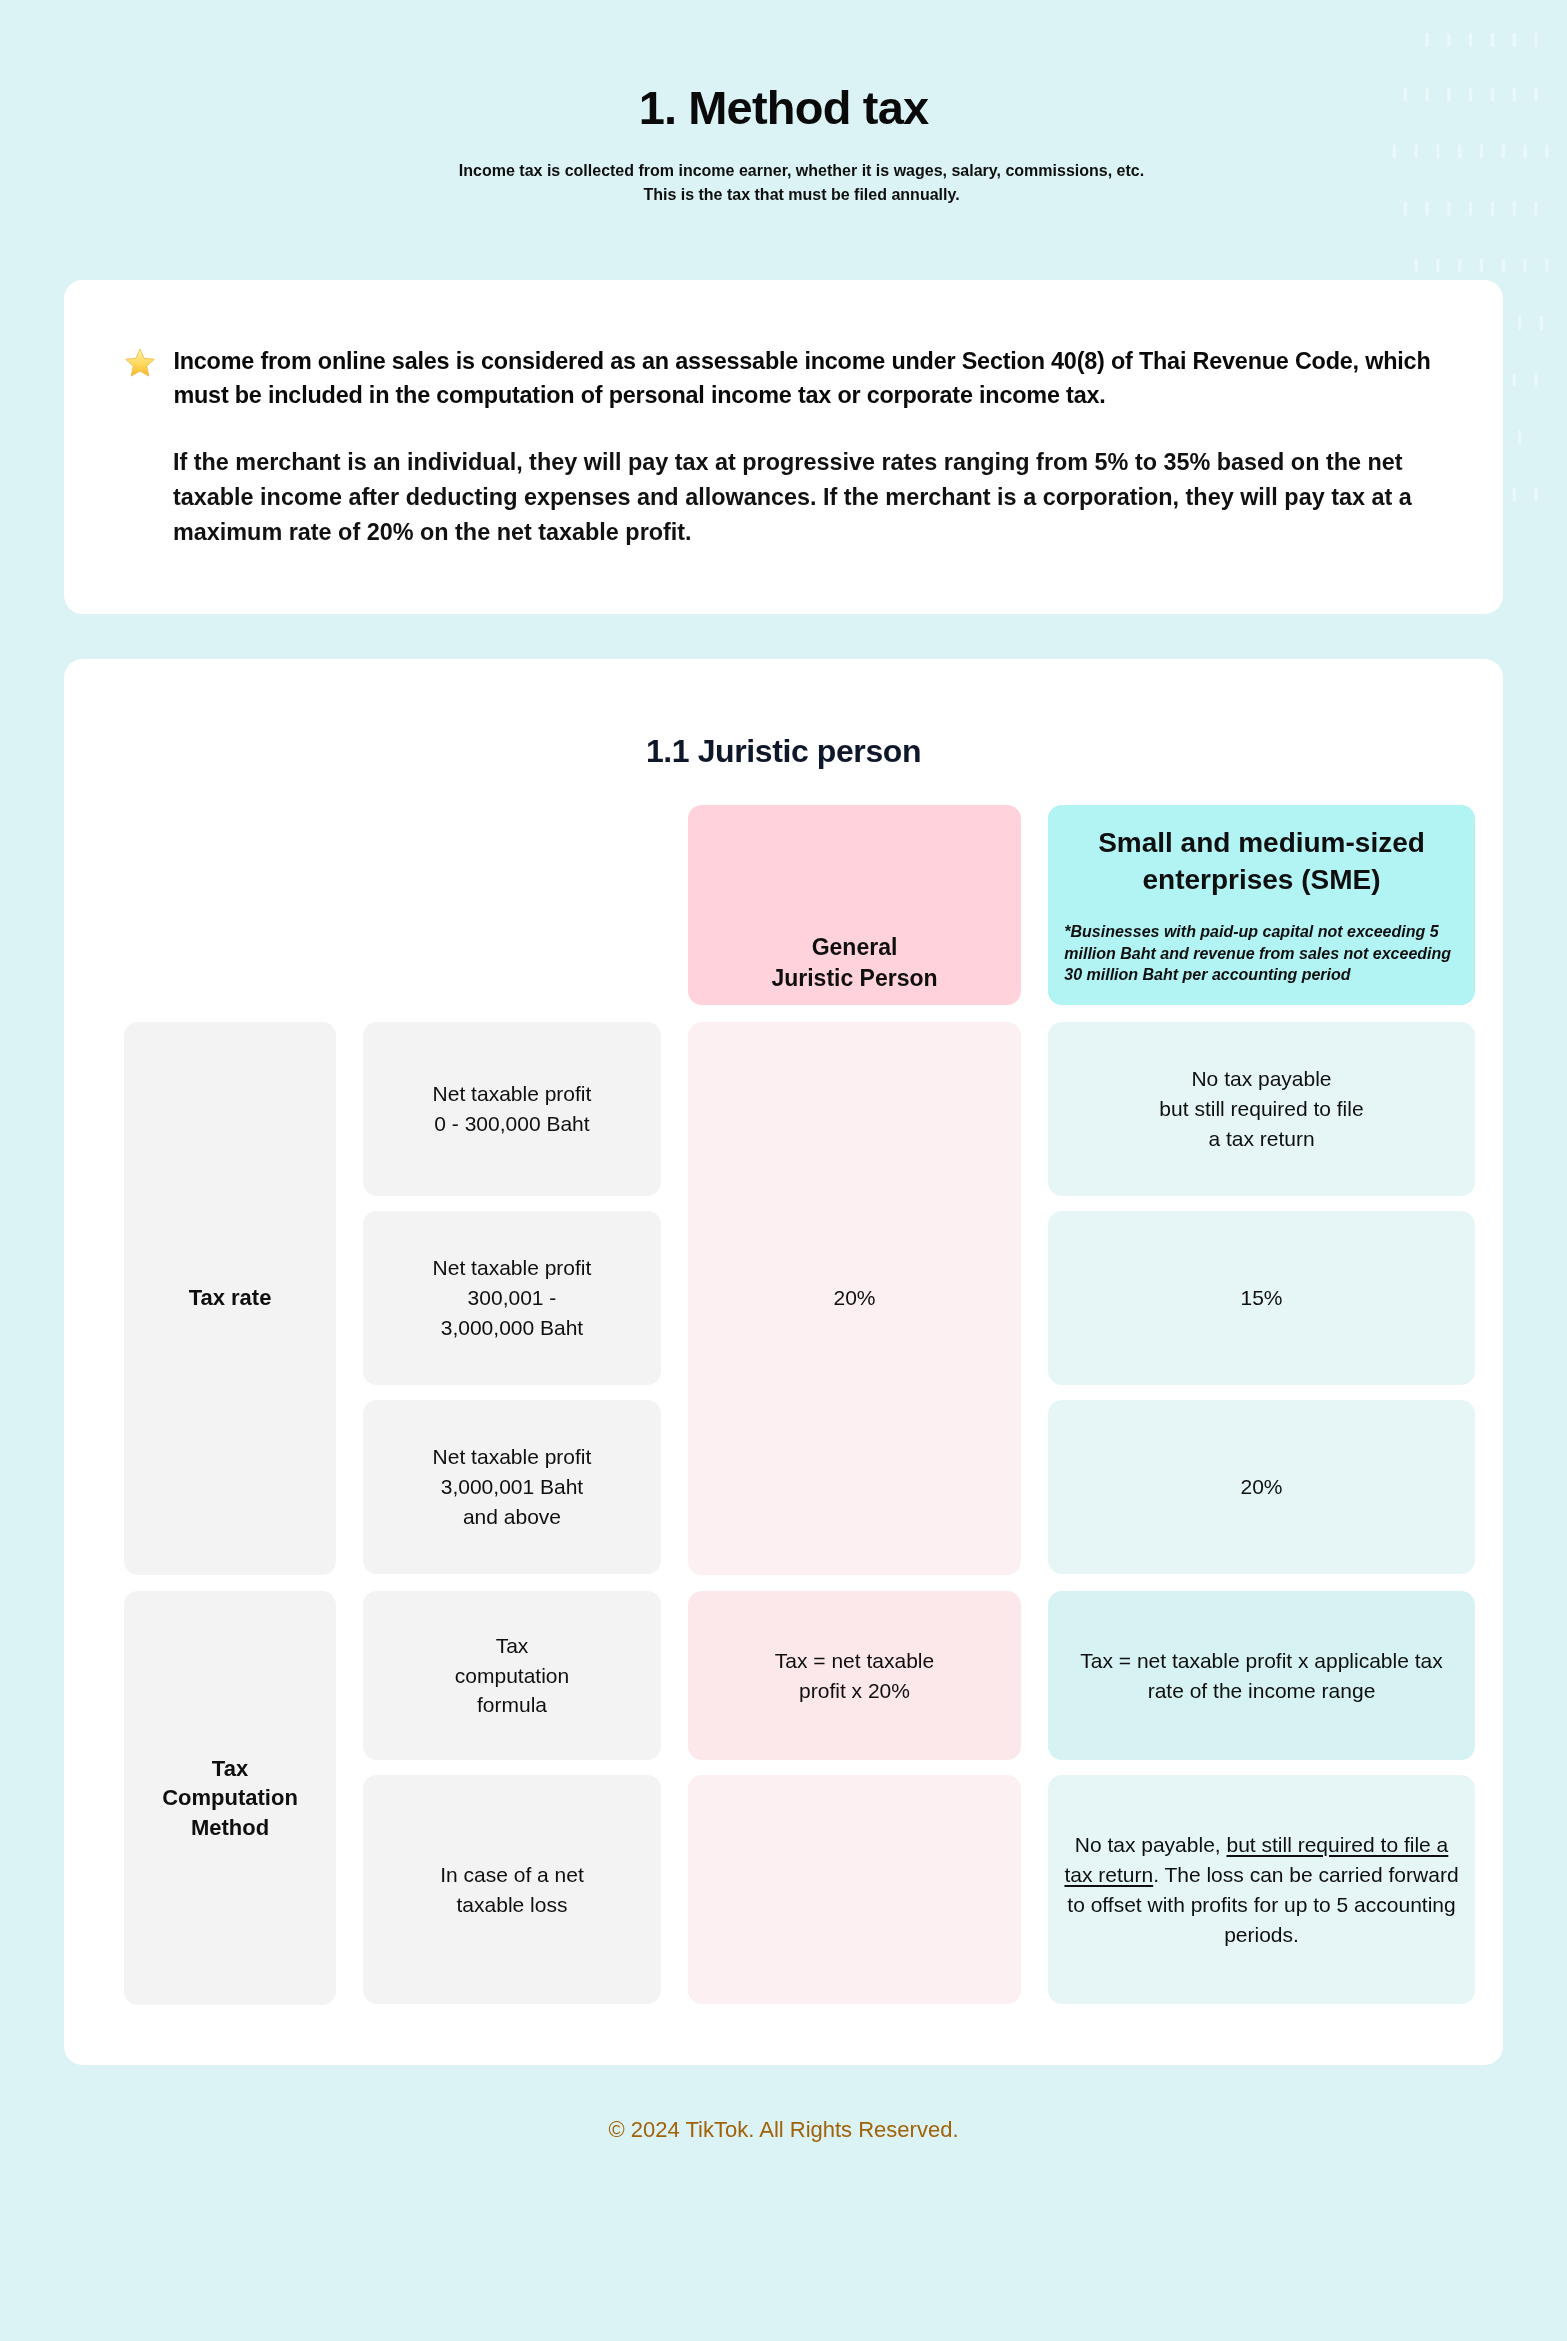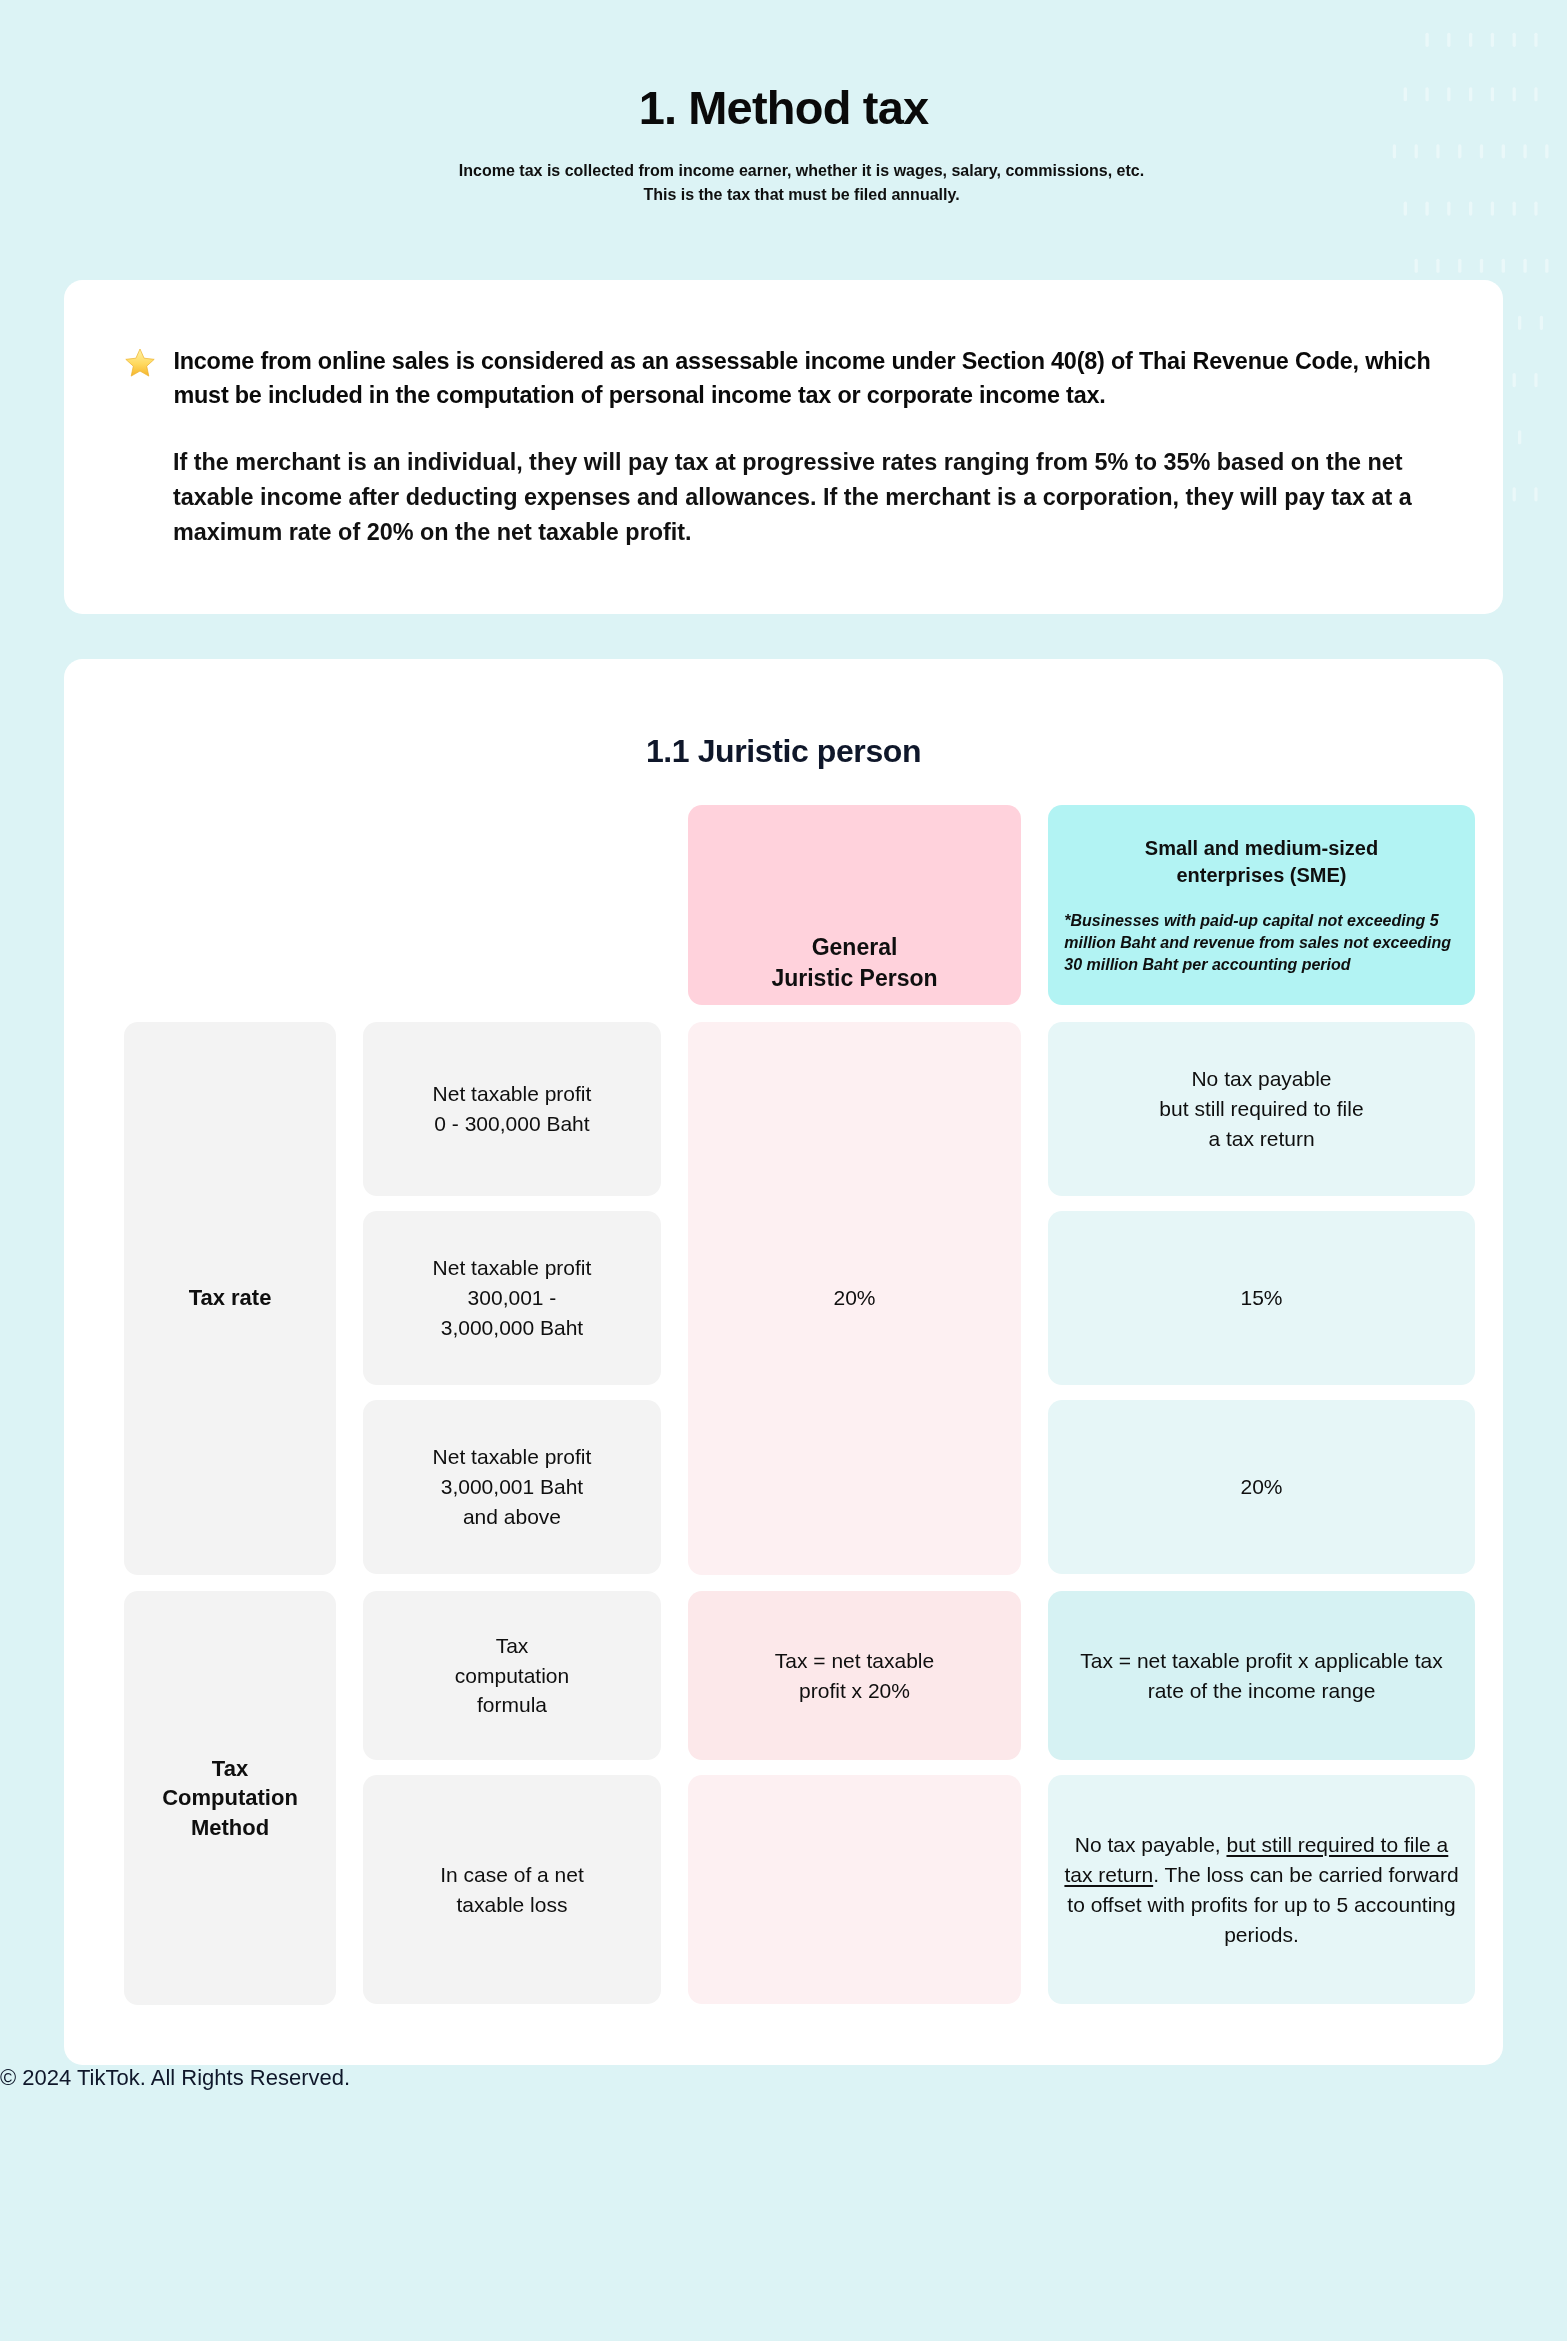--- a/index.html
+++ b/index.html
@@ -139,21 +139,21 @@
     font-size: 23px;
     line-height: 1.35;
   }
   .head-cyan {
     background: #b2f3f3;
     flex-direction: column;
     padding: 18.5px 16.3px;
   }
   .head-cyan .h-title {
     font-weight: 700;
-    font-size: 20px;
+    font-size: 28px;
     line-height: 1.32;
     text-align: center;
   }
   .head-cyan .h-sub {
     margin-top: 22px;
     font-style: italic;
     font-weight: 600;
     font-size: 16px;
     line-height: 1.36;
     text-align: left;
@@ -182,22 +182,24 @@
 
   .subgrid {
     display: grid;
     gap: 15.2px;
   }
 
   .u { text-decoration: underline; text-underline-offset: 3.3px; }
 
   
   .footer {
+    text-align: center;
     font-size: 22px;
-    color: #0f172a;
+    padding-top: 52px;
+    color: #a16207;
   }
 </style>
 </head>
 <body>
 
 <div id="page">
 
   <svg class="dot-texture" viewBox="0 0 900 1100" xmlns="http://www.w3.org/2000/svg">
     <g fill="#ffffff" opacity="0.75">
       <g>

